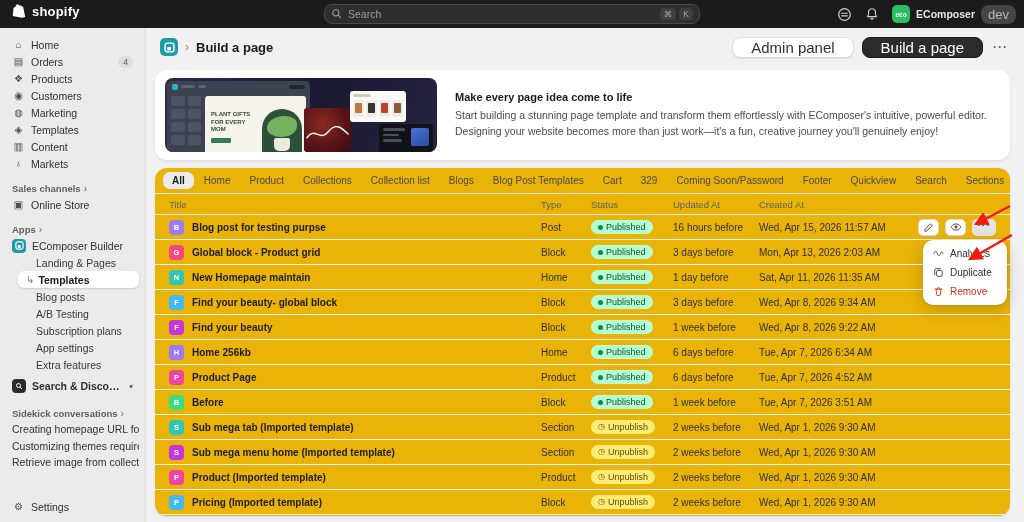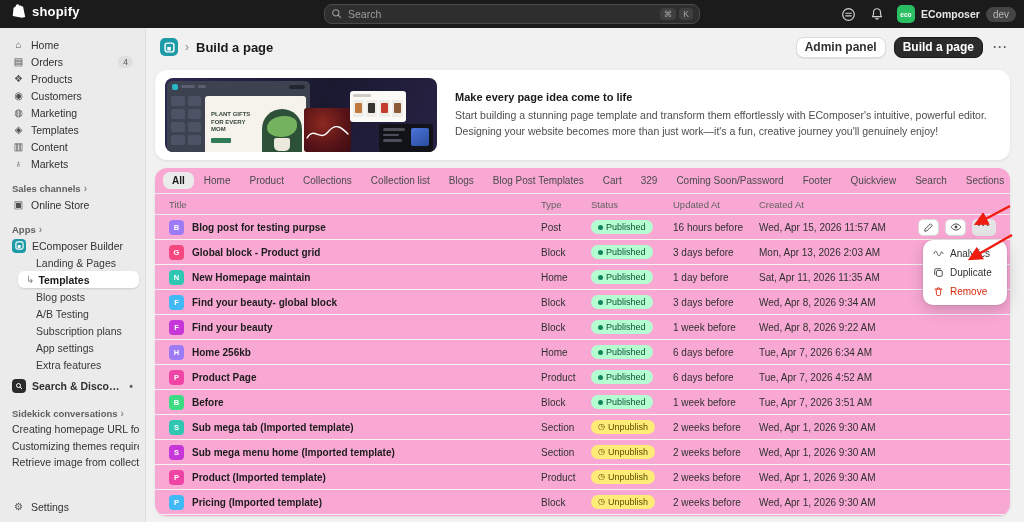--- a/index.html
+++ b/index.html
@@ -11,21 +11,21 @@
   .logo{display:flex;align-items:flex-start;gap:5px;padding:0 12px;color:#fff}
   .logo-text{font-size:13px;font-weight:700;letter-spacing:.2px}
   .tb-search{position:absolute;left:324px;top:4px;width:376px;height:20px;background:#2e2e2e;border:1px solid #4a4a4a;border-radius:8px;display:flex;align-items:center;gap:6px;padding:0 6px;color:#9e9e9e;font-size:10.5px}
   .tb-search .kbd{margin-left:auto;display:flex;gap:3px}
   .kbd span{background:#3f3f3f;color:#a5a5a5;border-radius:4px;font-size:8.5px;padding:1px 4px;line-height:1.2}
   .tb-right{position:absolute;right:8px;top:0;height:28px;display:flex;align-items:center;gap:12px}
   .tb-ic{width:16px;height:16px;display:flex;align-items:center;justify-content:center}
   .store-chip{display:flex;align-items:center;gap:6px}
   .store-avatar{width:18px;height:18px;border-radius:5px;display:flex;align-items:center;justify-content:center;color:#fff;font-size:6.5px;font-weight:700}
   .store-name{color:#e6e6e6;font-size:10.5px;font-weight:600}
-  .env-badge{background:#454545;color:#b8b8b8;font-size:10px;border-radius:8px;padding:2px 7px}
+  .env-badge{background:#454545;color:#b8b8b8;font-size:13px;border-radius:8px;padding:2px 7px}
 
   
   .sidebar{position:absolute;top:28px;left:0;width:146px;height:494px;background:#ebebeb;border-right:1px solid #e0e0e0;padding:8px 6px;font-size:10.5px;overflow:hidden}
   .nav-item{display:flex;align-items:center;gap:6px;height:17px;padding:0 6px;border-radius:6px;color:#303030;font-weight:500;cursor:default}
   .nav-ic{width:13px;text-align:center;color:#4f4f4f;font-size:10px;flex:none}
   .nav-lb{white-space:nowrap;overflow:hidden;text-overflow:ellipsis}
   .nav-badge{margin-left:auto;background:#dedede;color:#575757;font-size:8.5px;border-radius:7px;padding:1px 5px}
   .section-h{display:flex;align-items:center;gap:3px;color:#5f5f5f;font-size:9.5px;font-weight:600;padding:0 6px;margin-top:9px;height:15px;white-space:nowrap}
   .section-h .chev{color:#8a8a8a;font-size:10px}
   .app-chip{width:14px;height:14px;border-radius:4px;display:flex;align-items:center;justify-content:center;flex:none}
@@ -36,21 +36,21 @@
   .dot-more{margin-left:auto;color:#5f5f5f;font-weight:700}
   .convo{display:flex;align-items:center;height:16.5px;padding:0 6px;color:#333;font-weight:400;white-space:nowrap;overflow:hidden}
   .settings{position:absolute;bottom:7px;left:6px;width:134px}
 
   
   .page-head{position:absolute;left:146px;top:32px;right:0;height:30px;display:flex;align-items:center;padding:0 14px;gap:7px}
   .bc-chip{width:18px;height:18px;border-radius:5px;display:flex;align-items:center;justify-content:center;flex:none}
   .bc-sep{color:#8a8a8a;font-size:12px}
   .page-title{font-size:13px;font-weight:700;color:#1a1a1a}
   .head-actions{margin-left:auto;display:flex;align-items:center;gap:8px}
-  .btn{height:21px;border-radius:8px;font-size:12px;font-weight:700;display:flex;align-items:center;padding:0 8px;cursor:default}
+  .btn{height:21px;border-radius:8px;font-size:15px;font-weight:400;display:flex;align-items:center;padding:0 18px;cursor:default}
   .btn-light{background:#fff;color:#303030;border:1px solid #dcdcdc;box-shadow:0 1px 0 rgba(0,0,0,.07)}
   .btn-dark{background:#2b2b2b;color:#fff;border:1px solid #1a1a1a}
   .head-dots{color:#5f5f5f;font-weight:700;letter-spacing:1px;font-size:12px;padding:0 2px}
 
   
   .card1{position:absolute;left:155px;top:70px;width:855px;height:90px;background:#fff;border-radius:12px;box-shadow:0 1px 3px rgba(0,0,0,.09);display:flex;align-items:center;gap:18px;padding:8px 20px 8px 10px}
   .banner-img{width:272px;height:74px;flex:none;border-radius:8px;position:relative;overflow:hidden;background:linear-gradient(115deg,#2d2850 0%,#1a1930 55%,#272243 100%)}
   .bi-window{position:absolute;left:2px;top:3px;width:143px;height:74px;background:#3d4250;border-radius:5px}
   .bi-winbar{height:11px;display:flex;align-items:center;gap:3px;padding:0 5px}
   .bi-winbar .tchip{width:6px;height:6px;border-radius:2px;background:#29b6c4}
@@ -70,21 +70,21 @@
   .bi-tiles div{width:11px;height:17px;border-radius:1px;background:#efede7;position:relative}
   .bi-tiles div::after{content:"";position:absolute;left:2px;top:3px;right:2px;bottom:4px;border-radius:1px;background:var(--c)}
   .bi-photo{position:absolute;left:139px;top:30px;width:47px;height:44px;border-radius:3px;background:radial-gradient(circle at 40% 35%,#8c2a20 0%,#571317 60%,#3a0d12 100%)}
   .bi-panel{position:absolute;left:214px;top:46px;width:54px;height:28px;background:#121318;border-radius:3px;padding:4px;display:flex;gap:4px}
   .bi-panel .lines div{width:22px;height:2.5px;background:#4b4e58;border-radius:2px;margin-bottom:3px}
   .bi-chair{width:18px;height:18px;border-radius:2px;background:linear-gradient(145deg,#4a73d8,#2c4da0);margin-left:auto}
   .banner-text h2{font-size:11px;font-weight:700;color:#1a1a1a;margin-bottom:5px}
   .banner-text p{font-size:10.5px;line-height:1.5;color:#4d4d4d;max-width:540px}
 
   
-  .card2{position:absolute;left:155px;top:168px;width:855px;height:348px;background:#f9a8d4;border-radius:12px;box-shadow:0 1px 3px rgba(0,0,0,.09);overflow:hidden}
+  .card2{position:absolute;left:155px;top:168px;width:855px;height:348px;background:#eab308;border-radius:12px;box-shadow:0 1px 3px rgba(0,0,0,.09);overflow:hidden}
   .tabs{height:26px;display:flex;align-items:center;padding:0 8px;gap:1px;border-bottom:1px solid #ededed}
   .tab{padding:3px 9px;font-size:10px;color:#4a4a4a;font-weight:500;border-radius:7px;white-space:nowrap}
   .tab.active{background:#ebebeb;color:#1a1a1a;font-weight:700}
   .thead,.trow{display:grid;grid-template-columns:372px 50px 82px 86px 152px 1fr;align-items:center;padding-left:14px}
   .thead{height:21px;font-size:9.5px;color:#616161;border-bottom:1px solid #ededed}
   .trow{height:25px;border-bottom:1px solid #f4f4f4;font-size:10px;color:#303030}
   .title-cell{display:flex;align-items:center;gap:8px;font-weight:700;color:#1c1c1c;white-space:nowrap;overflow:hidden}
   .avatar{width:15px;height:15px;border-radius:4px;color:#fff;font-size:7.5px;font-weight:700;display:flex;align-items:center;justify-content:center;flex:none}
   .badge{display:inline-flex;align-items:center;gap:3px;padding:2px 7px;border-radius:9px;font-size:9px;font-weight:500;white-space:nowrap}
   .badge.pub{background:var(--pub-bg);color:var(--pub-tx)}

